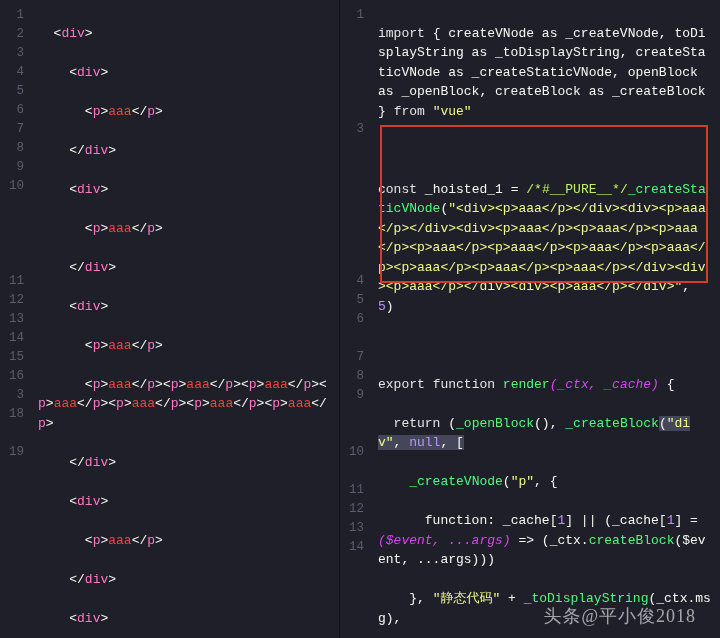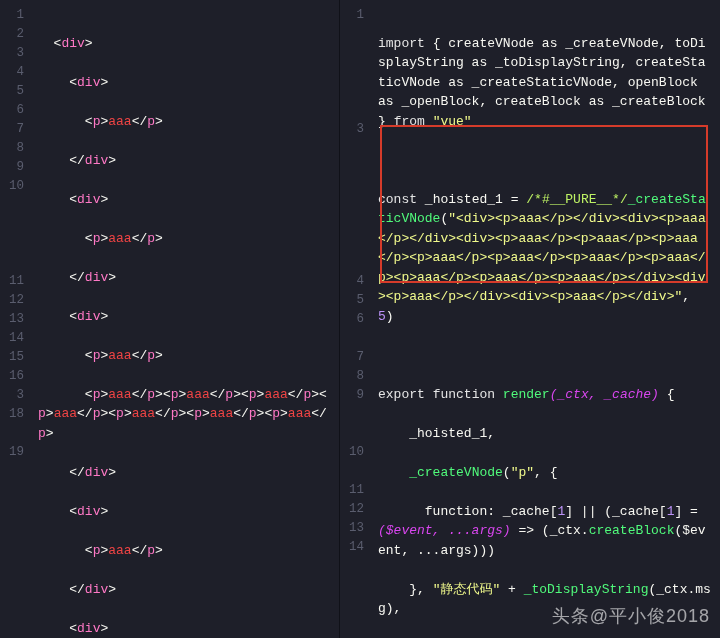--- a/index.html
+++ b/index.html
@@ -25,21 +25,21 @@
     color: #5a5d6e;
     text-align: right;
     padding: 6px 10px 6px 6px;
     user-select: none;
     font-size: 12.5px;
     flex-shrink: 0;
     min-width: 34px;
   }
   .gutter div { height: 19px; }
   .code {
-    padding: 14px 8px 6px 4px;
+    padding: 4px 8px 6px 4px;
     flex: 1;
     white-space: pre-wrap;
     word-break: break-all;
     position: relative;
   }
   .line { min-height: 19px; }
   .tag { color: #ff79c6; }
   .bracket { color: #f8f8f2; }
   .text { color: #ef4444; }
   .kw { color: #e5e5e5; }
@@ -55,25 +55,25 @@
     position: absolute;
     border: 2px solid #d63b2a;
     pointer-events: none;
     left: 6px;
     right: 12px;
     top: 125px;
     height: 158px;
   }
   .watermark {
     position: absolute;
-    right: 10px;
+    right: 24px;
     bottom: 8px;
     font-size: 18px;
     color: rgba(255,255,255,0.6);
-    font-family: Liberation Sans, sans-serif;
+    font-family: Liberation Serif, serif;
     letter-spacing: 1px;
     pointer-events: none;
     text-align: right;
   }
   .gutter .wrap { height: 19px; }
   .gutter .wrap.h2 { height: 38px; }
   .gutter .wrap.h3 { height: 57px; }
   .gutter .wrap.h5 { height: 95px; }
   .gutter .wrap.h8 { height: 152px; }
 </style>
@@ -141,21 +141,21 @@
     <div class="wrap">12</div>
     <div class="wrap">13</div>
     <div class="wrap">14</div>
   </div>
   <div class="code">
 <div class="line"><span class="kw">import</span> <span class="var">{ createVNode as _createVNode, toDisplayString as _toDisplayString, createStaticVNode as _createStaticVNode, openBlock as _openBlock, createBlock as _createBlock }</span> <span class="kw">from</span> <span class="str">"vue"</span></div>
 <div class="line">&nbsp;</div>
 <div class="line"><span class="kw">const</span> <span class="var">_hoisted_1</span> <span class="punct">=</span> <span class="comment">/*#__PURE__*/</span><span class="fn">_createStaticVNode</span><span class="punct">(</span><span class="str">"&lt;div&gt;&lt;p&gt;aaa&lt;/p&gt;&lt;/div&gt;&lt;div&gt;&lt;p&gt;aaa&lt;/p&gt;&lt;/div&gt;&lt;div&gt;&lt;p&gt;aaa&lt;/p&gt;&lt;p&gt;aaa&lt;/p&gt;&lt;p&gt;aaa&lt;/p&gt;&lt;p&gt;aaa&lt;/p&gt;&lt;p&gt;aaa&lt;/p&gt;&lt;p&gt;aaa&lt;/p&gt;&lt;p&gt;aaa&lt;/p&gt;&lt;p&gt;aaa&lt;/p&gt;&lt;p&gt;aaa&lt;/p&gt;&lt;p&gt;aaa&lt;/p&gt;&lt;/div&gt;&lt;div&gt;&lt;p&gt;aaa&lt;/p&gt;&lt;/div&gt;&lt;div&gt;&lt;p&gt;aaa&lt;/p&gt;&lt;/div&gt;"</span><span class="punct">, </span><span class="num">5</span><span class="punct">)</span></div>
 <div class="line">&nbsp;</div>
 <div class="line"><span class="kw">export</span> <span class="kw">function</span> <span class="fn">render</span><span class="param">(_ctx, _cache)</span> <span class="punct">{</span></div>
-<div class="line">    <span class="var">_hoisted_1,</span></div>
+<div class="line">  <span class="kw">return</span> <span class="punct">(</span><span class="fn">_openBlock</span><span class="punct">(), </span><span class="fn">_createBlock</span><span class="punct sel">(</span><span class="str sel">"div"</span><span class="punct sel">, </span><span class="num sel">null</span><span class="punct sel">, [</span></div>
 <div class="line">    <span class="fn">_createVNode</span><span class="punct">(</span><span class="str">"p"</span><span class="punct">, {</span></div>
 <div class="line">      <span class="var">function: _cache[</span><span class="num">1</span><span class="var">] || (_cache[</span><span class="num">1</span><span class="var">] = </span><span class="param">($event, ...args)</span><span class="punct"> =&gt; (_ctx.</span><span class="fn">createBlock</span><span class="punct">($event, ...args)))</span></div>
 <div class="line">    <span class="punct">}, </span><span class="str">"静态代码"</span><span class="punct"> + </span><span class="fn">_toDisplayString</span><span class="punct">(_ctx.msg), </span></div>
 
 
 
 
     <div class="highlight-box"></div>
   </div>
   <div class="watermark">头条@平小俊2018</div>

